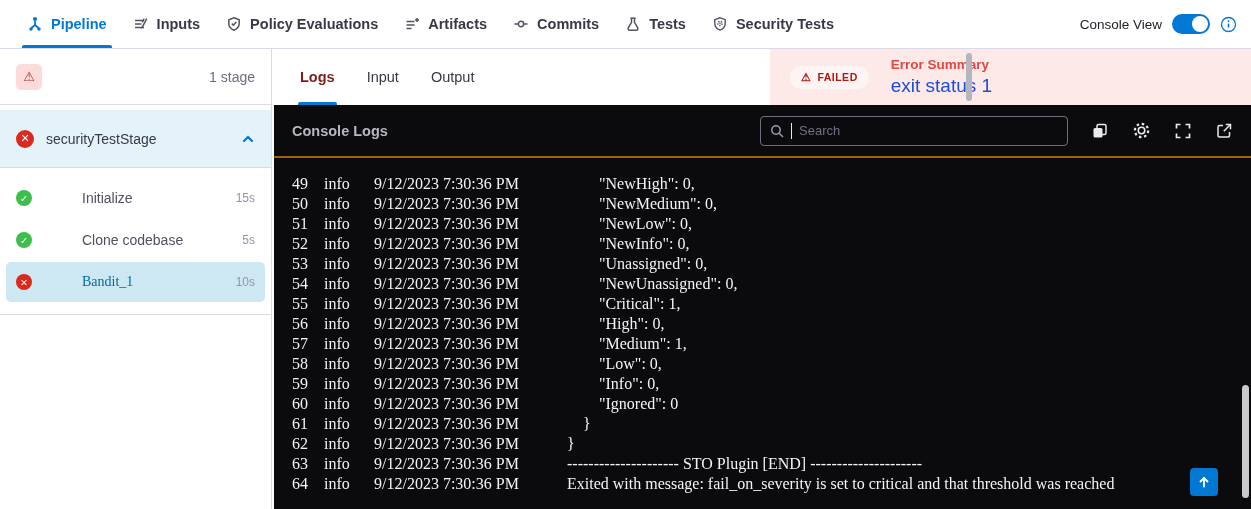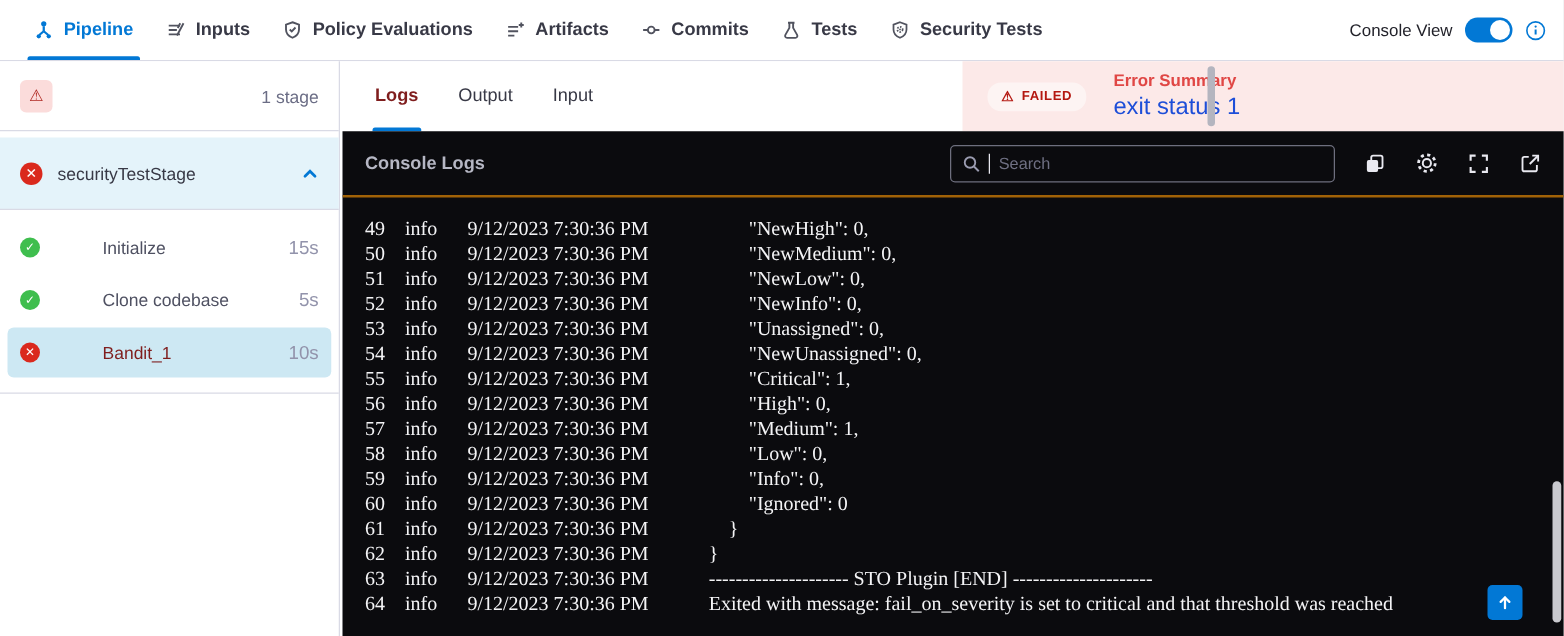--- a/index.html
+++ b/index.html
@@ -37,22 +37,22 @@
              color:#fff; flex:none; }
   .status-circle.red { background:#da291d; }
   .status-circle.green { background:#3fbe4e; }
   .sz18 { width:18px; height:18px; font-size:11px; }
   .sz16 { width:16px; height:16px; font-size:9.5px; }
   .steps { padding:8px 0 10px 0; border-bottom:1px solid #d9dae5; }
   .step { height:40px; display:flex; align-items:center; gap:14px; margin:2px 6px; padding:0 10px;
           border-radius:5px; cursor:pointer; }
   .step.selected { background:#cde8f3; }
   .step-name { flex:1; font-size:14px; color:#4f5162;margin-left:36px; }
-  .step.selected .step-name { color:#7f1d1d; }
-  .step-duration { font-size:15px; color:#9293ab; }
+  .step.selected .step-name { color:#0369a1;font-family:Liberation Serif, serif; }
+  .step-duration { font-size:12px; color:#9293ab; }
 
   
   .main { position:absolute; top:49px; left:272px; right:0; bottom:0; }
   .tabs-row { position:relative; height:56px; background:#fff; display:flex; align-items:center;
               padding-left:12px; }
   .tab { position:relative; height:100%; display:flex; align-items:center; padding:0 16px;
          font-size:14.5px; color:#383946; cursor:pointer; }
   .tab.active { font-weight:700; color:#7f1d1d; }
   .tab.active::after { content:""; position:absolute; left:14px; right:14px; bottom:0; height:3px;
          background:#0278d5; border-radius:2px 2px 0 0; }
@@ -220,24 +220,24 @@
       </div>
     </div>
   </aside>
 
   <section class="main">
     <div class="tabs-row">
       <div class="tab active">
         <span>Logs</span>
       </div>
       <div class="tab">
+        <span>Input</span>
+      </div>
+      <div class="tab">
         <span>Output</span>
-      </div>
-      <div class="tab">
-        <span>Input</span>
       </div>
       <div class="error-panel">
         <span class="failed-badge">
           <span class="tri">⚠</span>
           <span>FAILED</span>
         </span>
         <span class="error-texts">
           <span class="error-title">Error Summary</span>
           <span class="error-message">exit status 1</span>
         </span>

